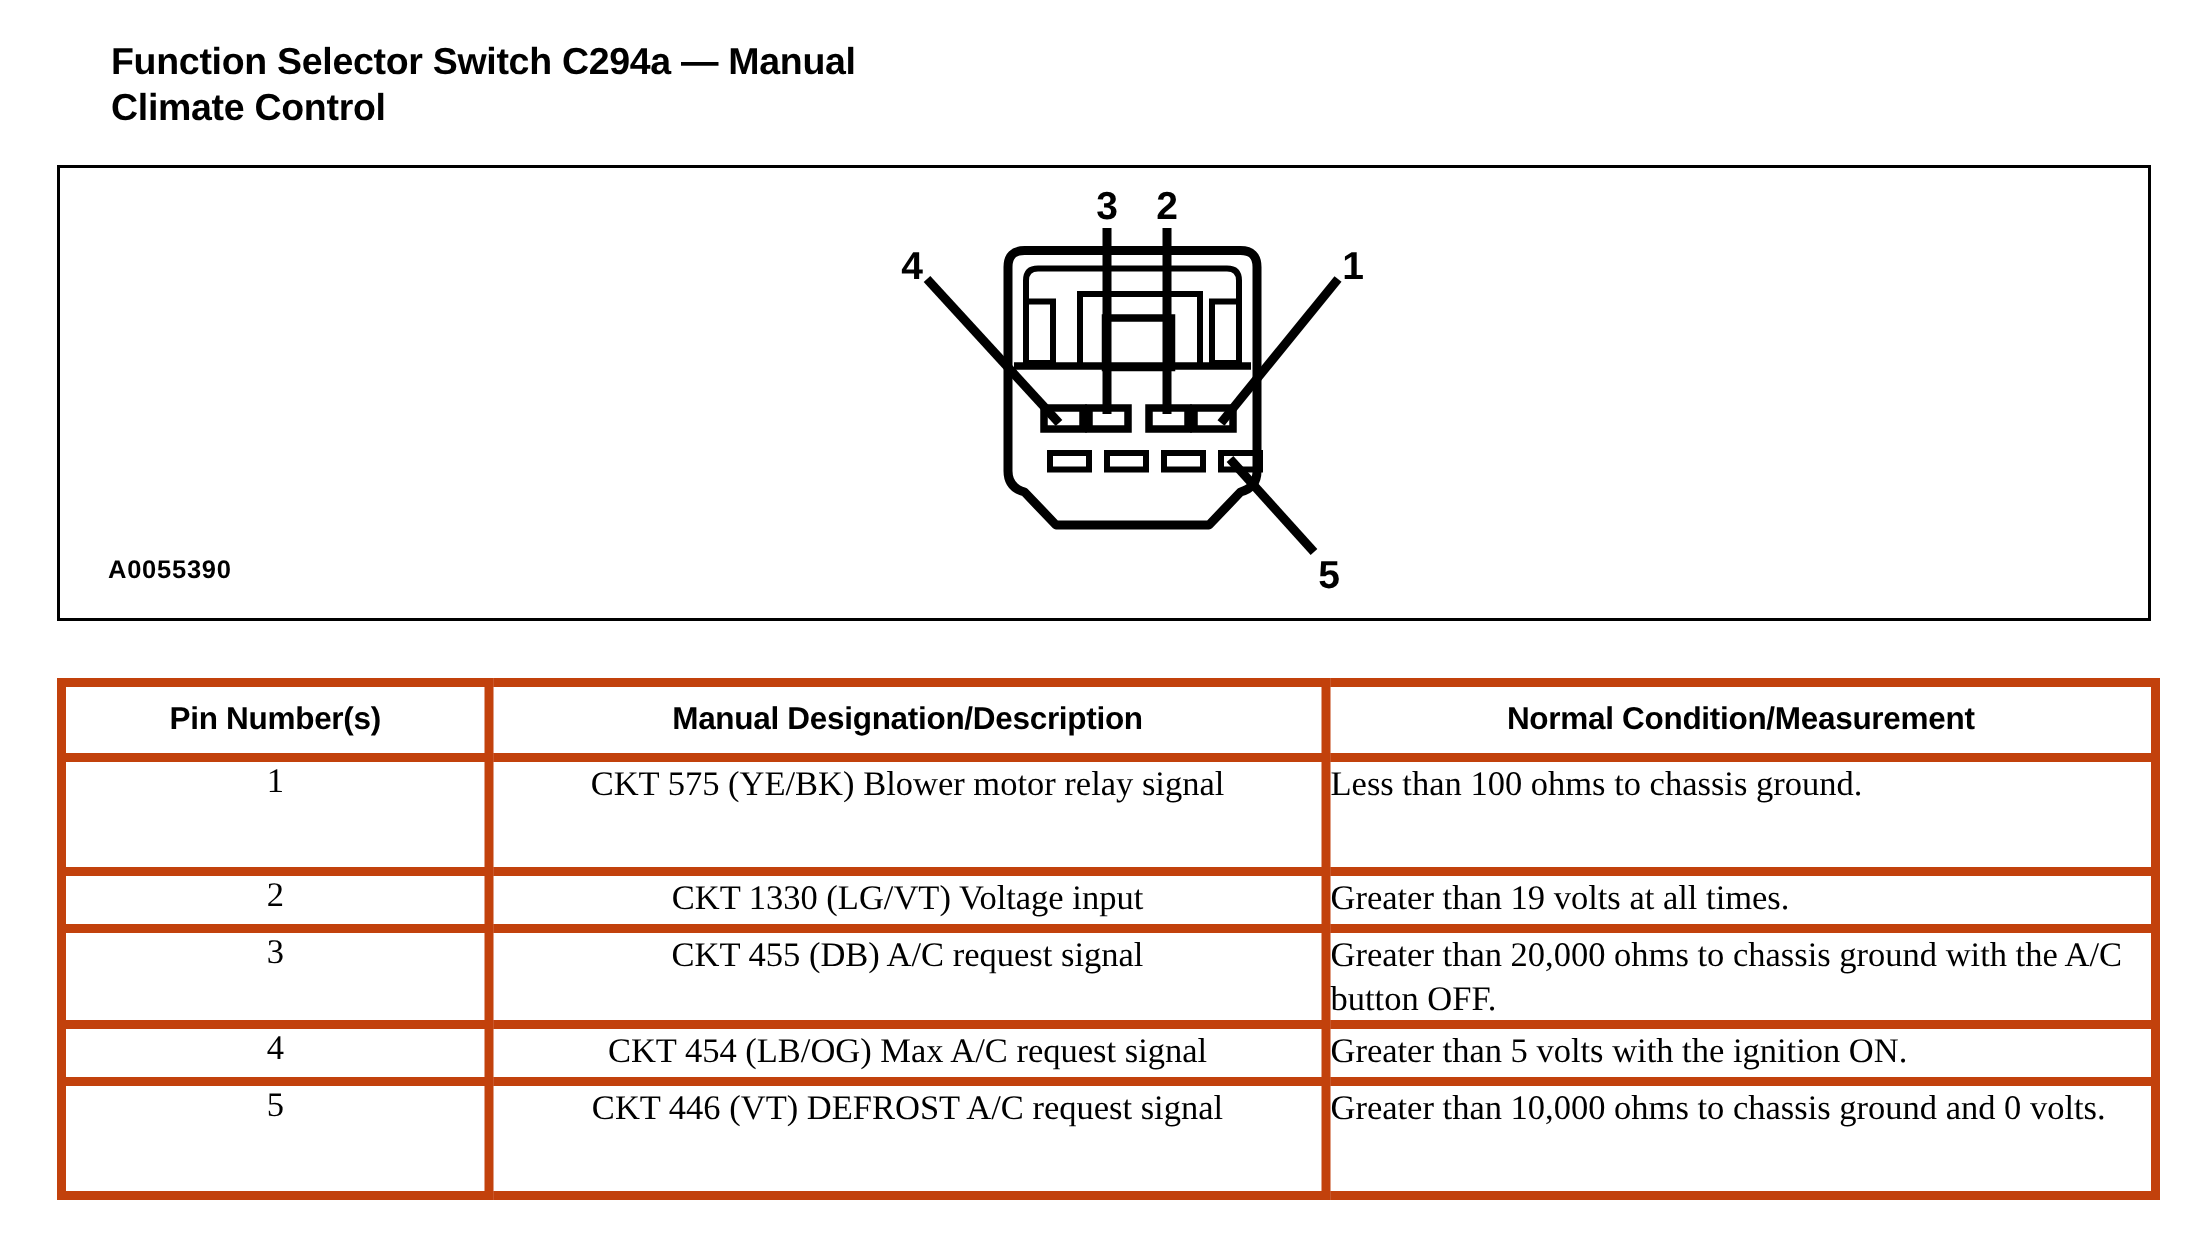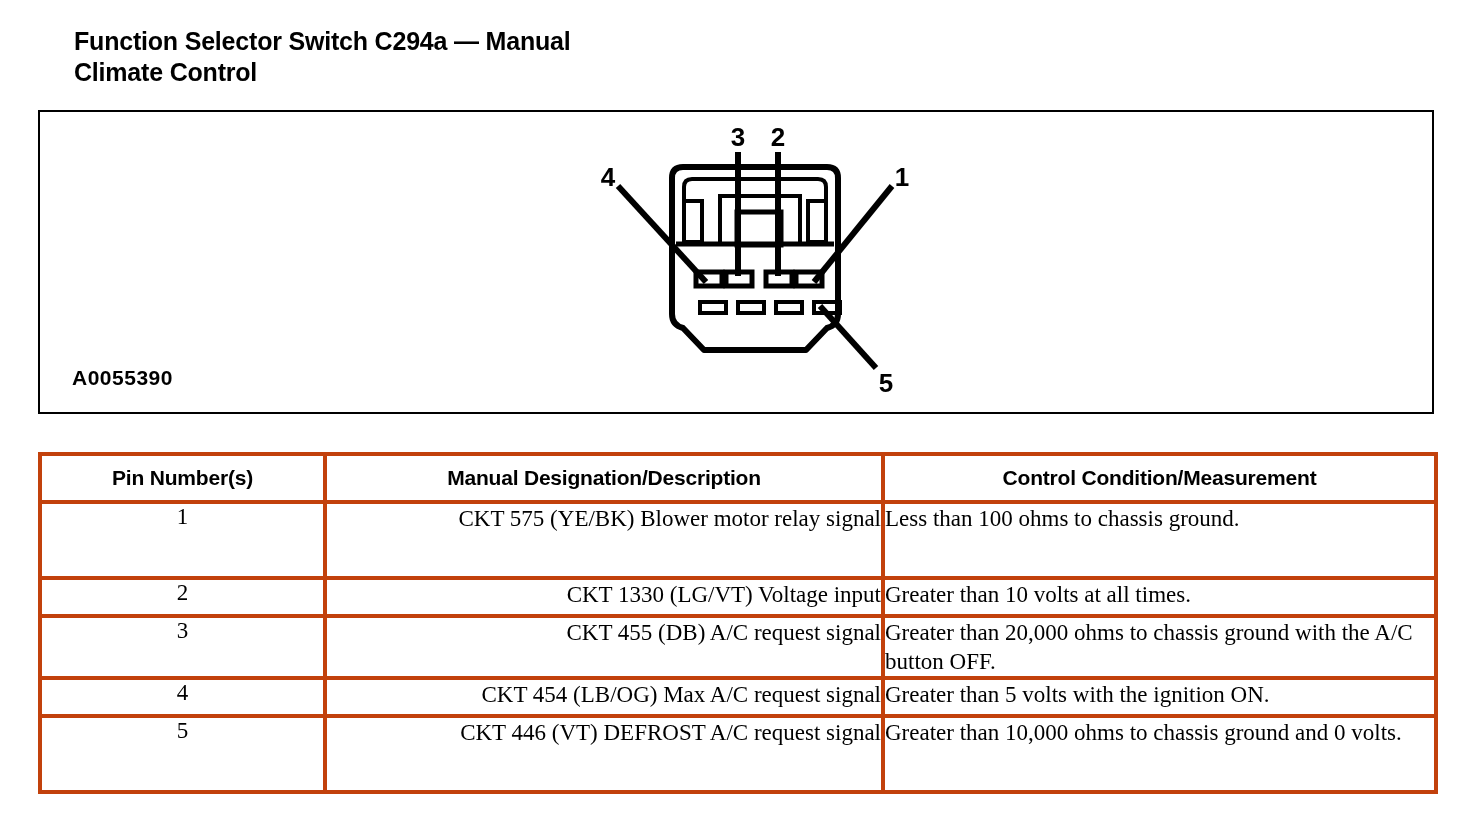--- a/index.html
+++ b/index.html
@@ -42,21 +42,21 @@
     border: 2px solid #000;
     box-sizing: border-box;
     background: #fff;
   }
   .figure-id {
     position: absolute;
     left: 32px;
     bottom: 22px;
     font-family: "Liberation Sans", sans-serif;
     font-weight: bold;
-    font-size: 21px;
+    font-size: 17px;
     letter-spacing: 0.5px;
     text-align: right;
   }
   .connector-svg {
     position: absolute;
     left: 540px;
     top: 12px;
   }
 
   
@@ -64,21 +64,21 @@
     position: absolute;
     left: 38px;
     top: 452px;
     width: 1396px;
     border-collapse: collapse;
     table-layout: fixed;
     background: #fff;
   }
   .pin-table th,
   .pin-table td {
-    border: 4px solid #c2410c;
+    border: 6px solid #c2410c;
     padding: 0;
     vertical-align: top;
   }
   .pin-table th {
     font-family: "Liberation Sans", sans-serif;
     font-weight: bold;
     font-size: 21px;
     text-align: center;
     height: 44px;
     vertical-align: middle;
@@ -87,21 +87,21 @@
   .col-pin   { width: 285px; }
   .col-desc  { width: 558px; }
   .col-cond  { width: 553px; }
 
   .cell-pin {
     text-align: center;
     font-size: 23px;
     padding-top: 10px;
   }
   .cell-desc {
-    text-align: right;
+    text-align: center;
     font-size: 23px;
     line-height: 29px;
     padding: 10px 12px 8px 12px;
   }
   .cell-cond {
     text-align: left;
     font-size: 23px;
     line-height: 29px;
     padding: 10px 10px 8px 14px;
     margin-top: 40px;
@@ -169,33 +169,33 @@
 <table class="pin-table">
   <colgroup>
     <col class="col-pin">
       <col class="col-desc">
       <col class="col-cond">
   </colgroup>
   <thead>
     <tr>
       <th>Pin Number(s)</th>
       <th>Manual Designation/Description</th>
-      <th>Control Condition/Measurement</th>
+      <th>Normal Condition/Measurement</th>
     </tr>
   </thead>
   <tbody>
     <tr class="row-tall">
       <td class="cell-pin">1</td>
       <td class="cell-desc">CKT 575 (YE/BK) Blower motor relay signal</td>
       <td class="cell-cond">Less than 100 ohms to chassis ground.</td>
     </tr>
     <tr class="row-short">
       <td class="cell-pin">2</td>
       <td class="cell-desc">CKT 1330 (LG/VT) Voltage input</td>
-      <td class="cell-cond">Greater than 10 volts at all times.</td>
+      <td class="cell-cond">Greater than 19 volts at all times.</td>
     </tr>
     <tr class="row-mid">
       <td class="cell-pin">3</td>
       <td class="cell-desc">CKT 455 (DB) A/C request signal</td>
       <td class="cell-cond">Greater than 20,000 ohms to chassis ground with the A/C button OFF.</td>
     </tr>
     <tr class="row-short">
       <td class="cell-pin">4</td>
       <td class="cell-desc">CKT 454 (LB/OG) Max A/C request signal</td>
       <td class="cell-cond">Greater than 5 volts with the ignition ON.</td>

